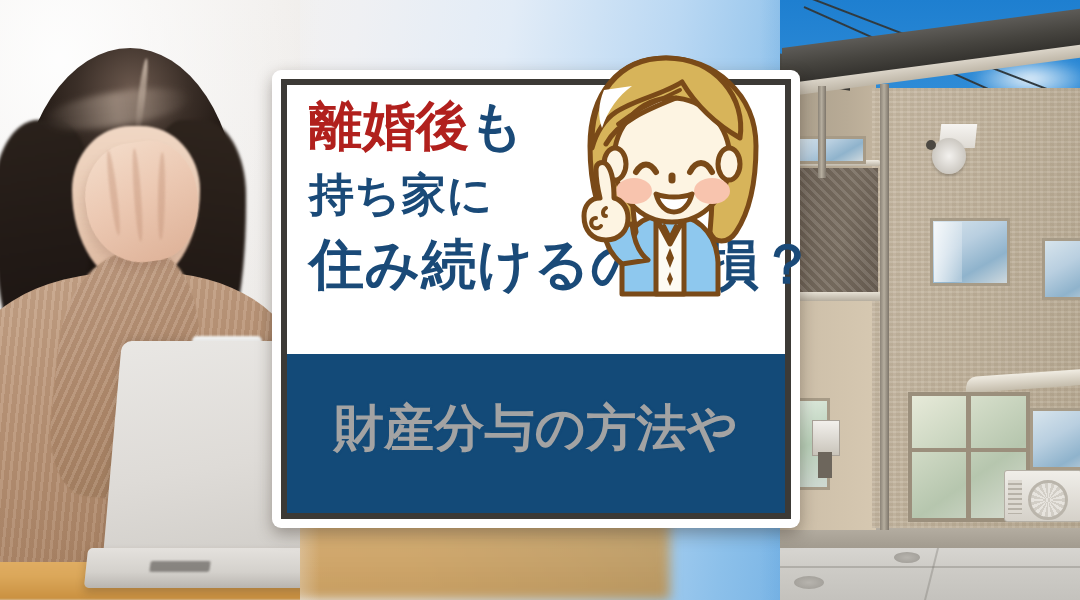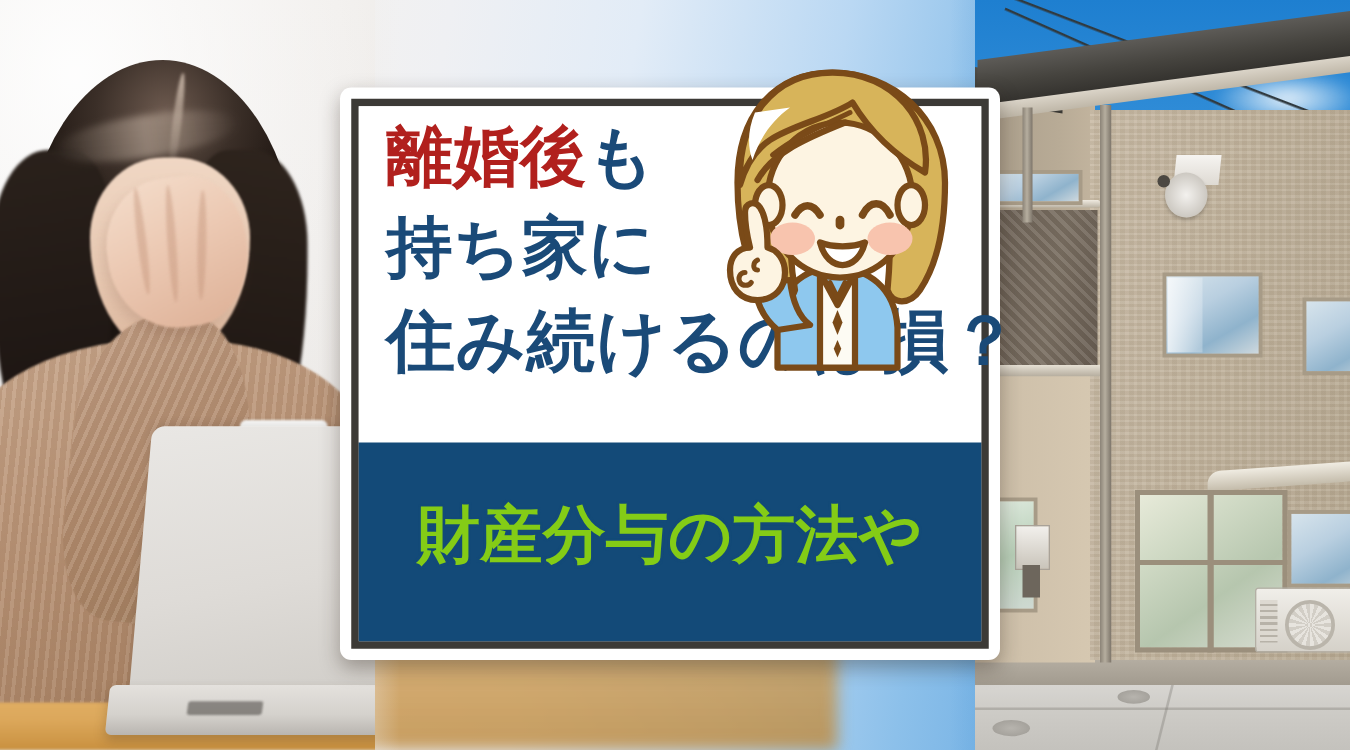--- a/index.html
+++ b/index.html
@@ -362,39 +362,39 @@
   }
 
   
   .hl-line{
     font-weight:700;
     letter-spacing:.01em;
     line-height:1.03;
     white-space:nowrap;
   }
   .hl1{font-size:53px;margin-bottom:18px;font-family:Liberation Serif, serif;}
-  .hl2{font-size:53px;margin-bottom:18px;}
+  .hl2{font-size:45px;margin-bottom:18px;}
   .hl3{font-size:55px;}
   .t-red{color:#b1201d;}
   .t-navy{color:#1a4a78;}
 
   .bn-line{
     font-weight:700;
     line-height:1.02;
     white-space:nowrap;
     font-size:50px;
     letter-spacing:.005em;
     text-shadow:
       -2px 0 0 #134a78, 2px 0 0 #134a78,
        0 -2px 0 #134a78, 0 2px 0 #134a78,
       -2px -2px 0 #134a78, 2px -2px 0 #134a78,
       -2px 2px 0 #134a78, 2px 2px 0 #134a78;
   }
   .bn1{margin-bottom:6px;}
-  .t-yellow{color:#84cc16;}
+  .t-yellow{color:#a3a3a3;}
   .t-white{color:#ffffff;}
 
   
   .mascot{
     position:absolute;left:560px;top:48px;width:212px;height:258px;
     z-index:9;
     pointer-events:none;
   }
   .mascot svg{display:block;width:212px;height:258px;}
 </style>

